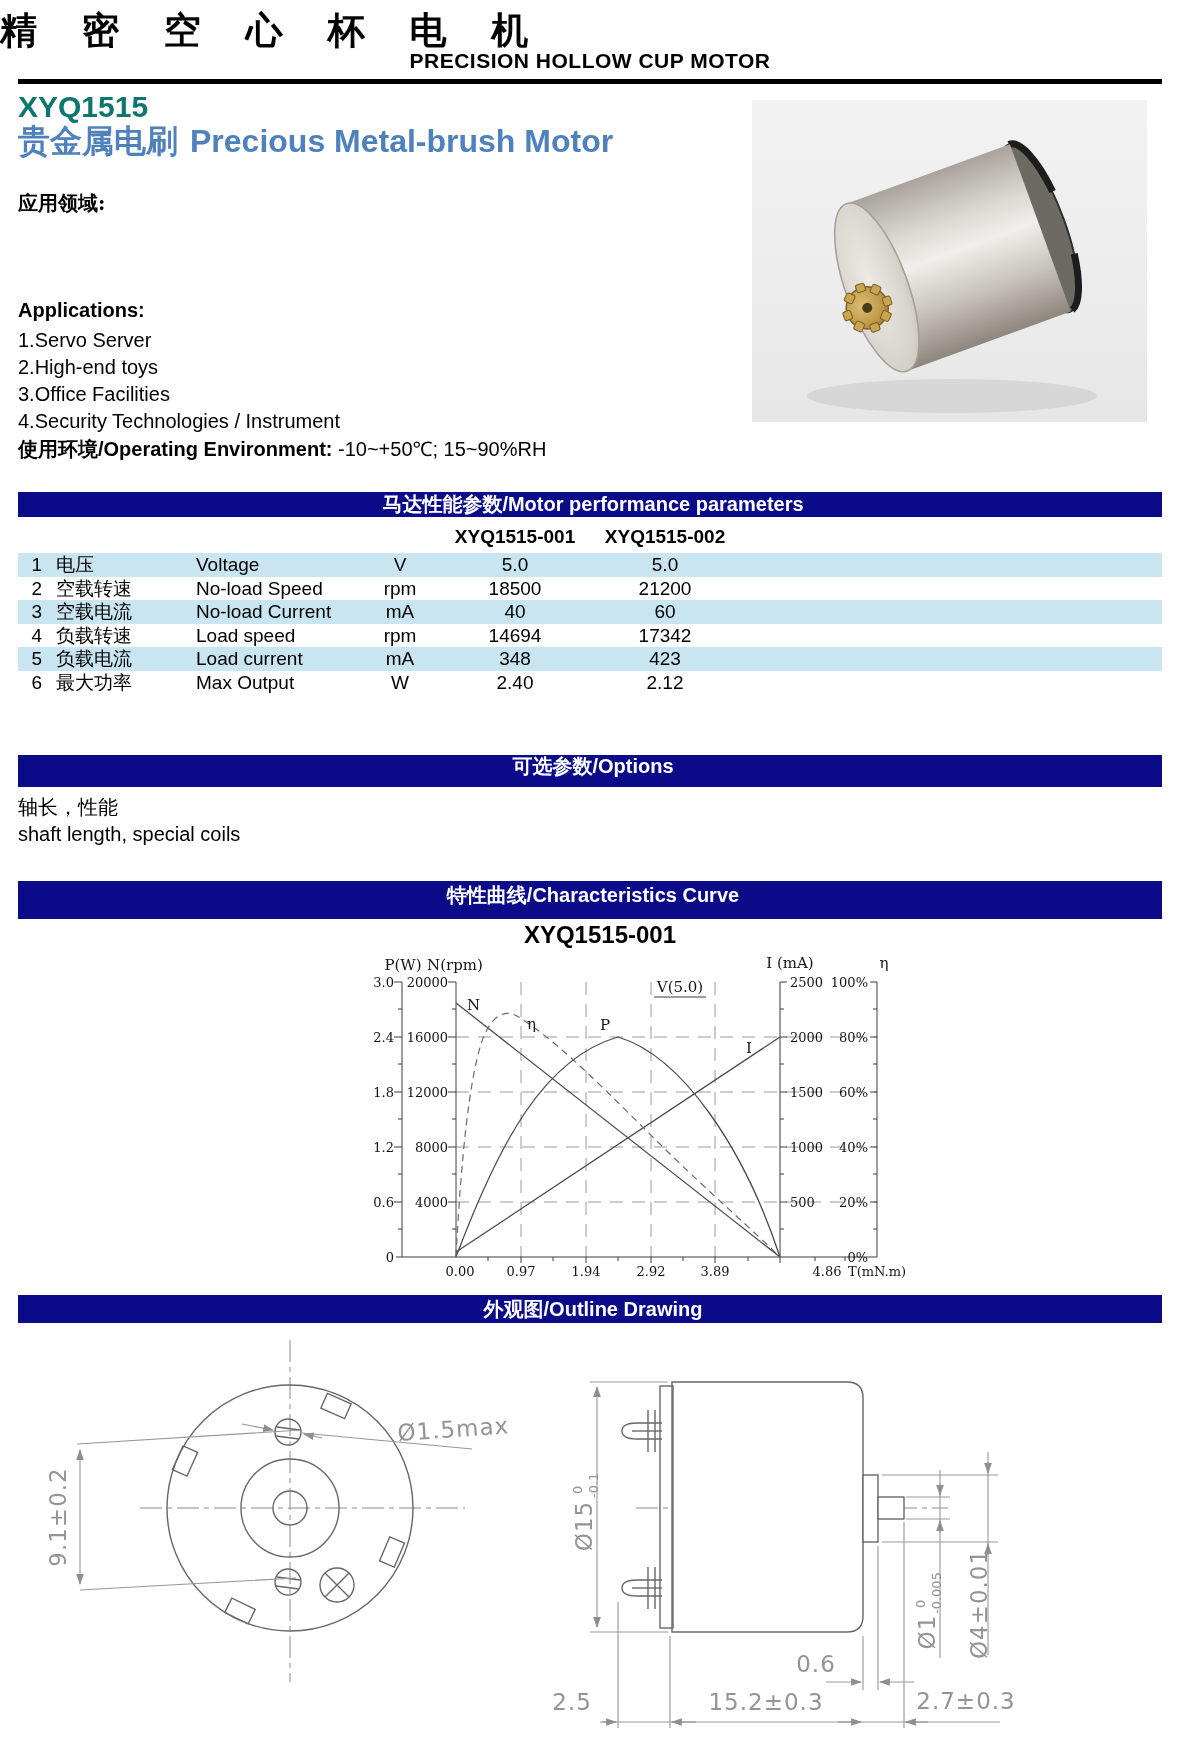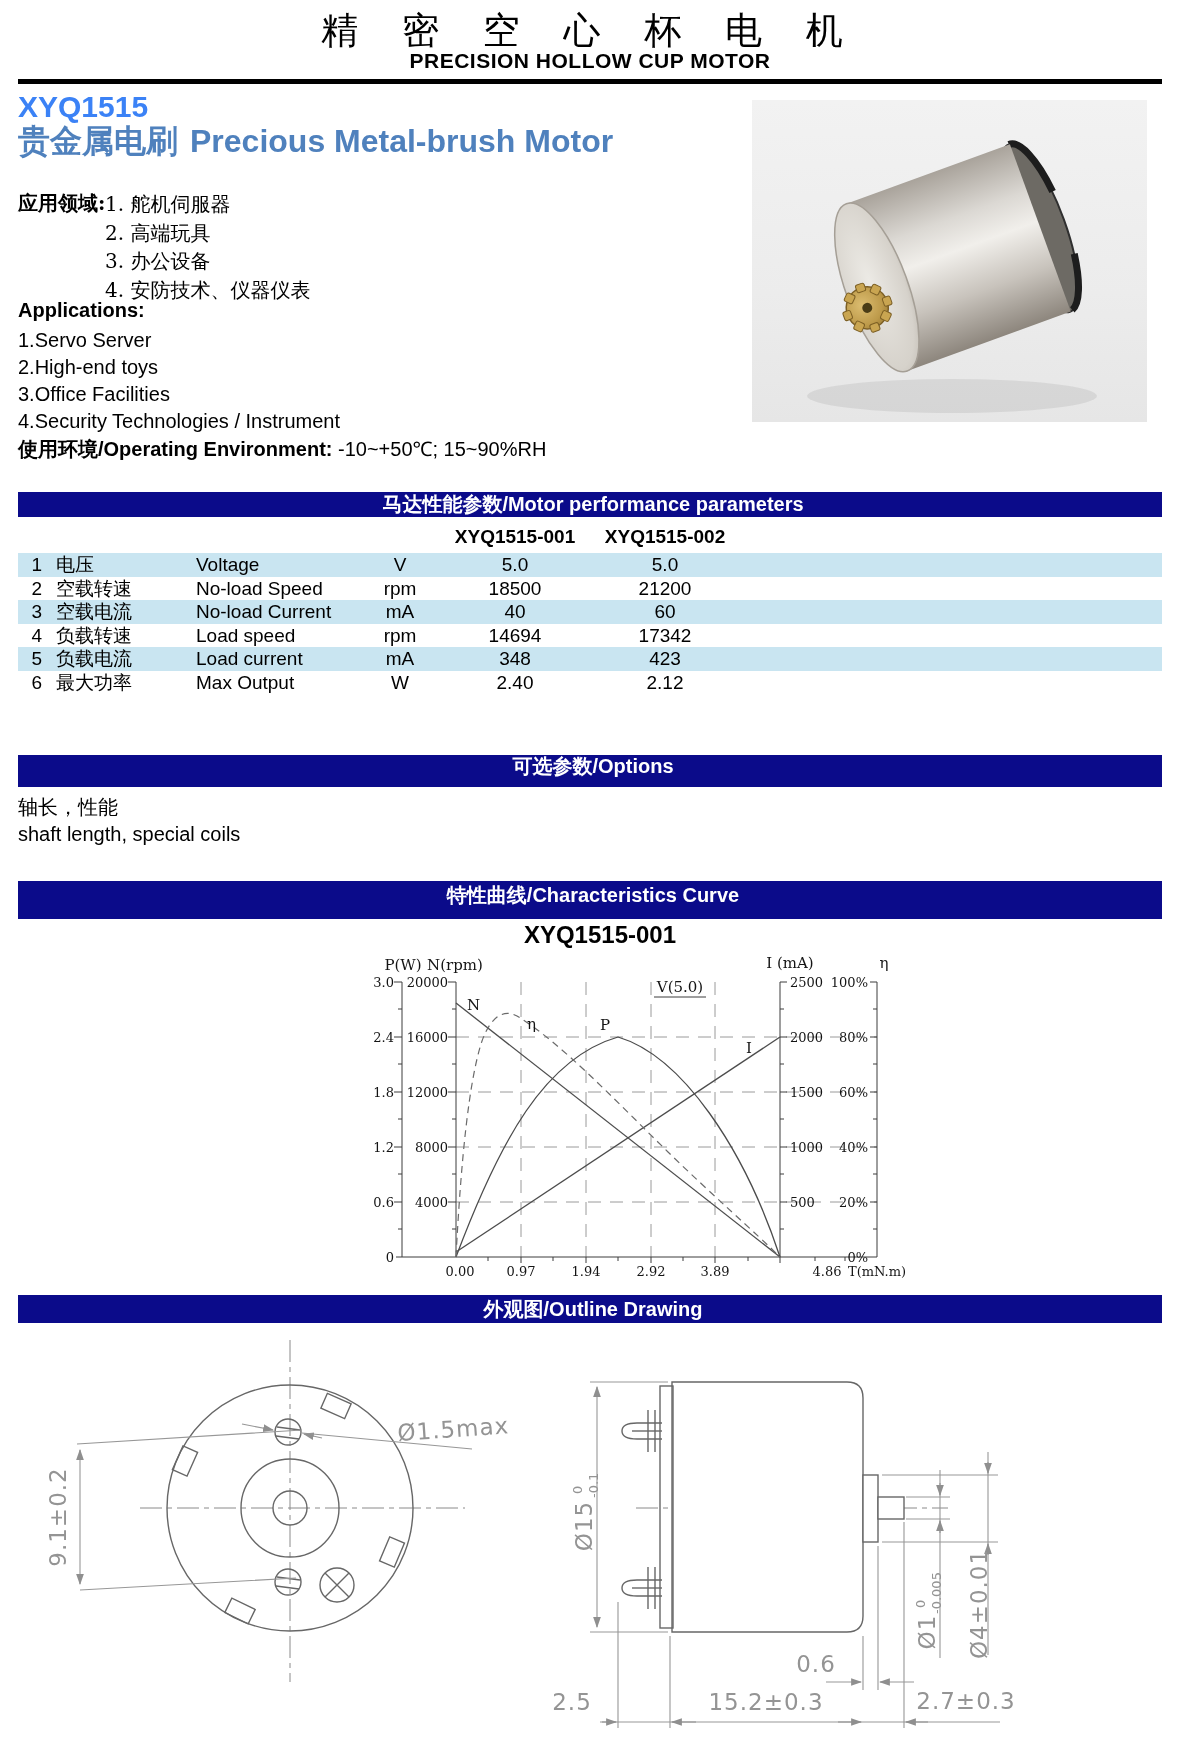--- a/index.html
+++ b/index.html
@@ -1,23 +1,23 @@
 <!DOCTYPE html>
 <html><head>
 <meta charset="utf-8">
 <style>
   html,body{margin:0;padding:0;background:#fff;}
   .page{position:relative;width:1180px;height:1749px;background:#fff;overflow:hidden;
         font-family:"Liberation Sans",sans-serif;color:#000;}
   .abs{position:absolute;}
-  .title-cn{left:0;top:6px;width:100%;text-align:center;font-size:37px;font-weight:normal;
+  .title-cn{left:0;top:6px;width:100%;font-size:37px;font-weight:bold;
             letter-spacing:16px;font-family:"DejaVu Sans",sans-serif;}
   .title-en{left:0;top:49px;width:100%;text-align:center;font-size:21px;font-weight:bold;letter-spacing:.5px;}
   .rule{left:18px;top:79px;width:1144px;height:5px;background:#000;}
-  .model{left:18px;top:90px;font-size:30px;font-weight:bold;color:#3b82f6;}
+  .model{left:18px;top:90px;font-size:30px;font-weight:bold;color:#0f766e;}
   .subtitle{left:18px;top:120px;font-size:32px;font-weight:bold;color:#4f81bd;}
   .subtitle .gap{display:inline-block;width:12px;}
   .serif{font-family:"DejaVu Serif",serif;}
   .apps-label-cn{left:18px;top:190px;font-size:20px;font-weight:bold;}
   .apps-cn{left:105px;top:190px;font-size:20px;line-height:28.5px;}
   .apps-label-en{left:18px;top:299px;font-size:20px;font-weight:bold;}
   .apps-en{left:18px;top:327px;font-size:20px;line-height:27px;}
   .env{left:18px;top:435px;font-size:20px;}
   .env b{font-size:20px;}
   .photo{left:752px;top:100px;width:395px;height:322px;overflow:hidden;
@@ -64,26 +64,20 @@
   <div class="abs title-cn">精 密 空 心 杯 电 机</div>
   <div class="abs title-en">PRECISION HOLLOW CUP MOTOR</div>
   <div class="abs rule"></div>
 
   <div class="abs model">XYQ1515</div>
   <div class="abs subtitle">
     <span>贵金属电刷</span><span class="gap"></span><span>Precious Metal-brush Motor</span>
   </div>
 
   <div class="abs apps-label-cn serif">应用领域:</div>
-  <div class="abs apps-cn serif">
-    <div>1. 舵机伺服器</div>
-    <div>2. 高端玩具</div>
-    <div>3. 办公设备</div>
-    <div>4. 安防技术、仪器仪表</div>
-  </div>
   <div class="abs apps-label-en">Applications:</div>
   <div class="abs apps-en">
     <div>1.Servo Server</div>
     <div>2.High-end toys</div>
     <div>3.Office Facilities</div>
     <div>4.Security Technologies / Instrument</div>
   </div>
   <div class="abs env">
     <b>使用环境/Operating Environment:</b>
     <span>-10~+50℃; 15~90%RH</span>

